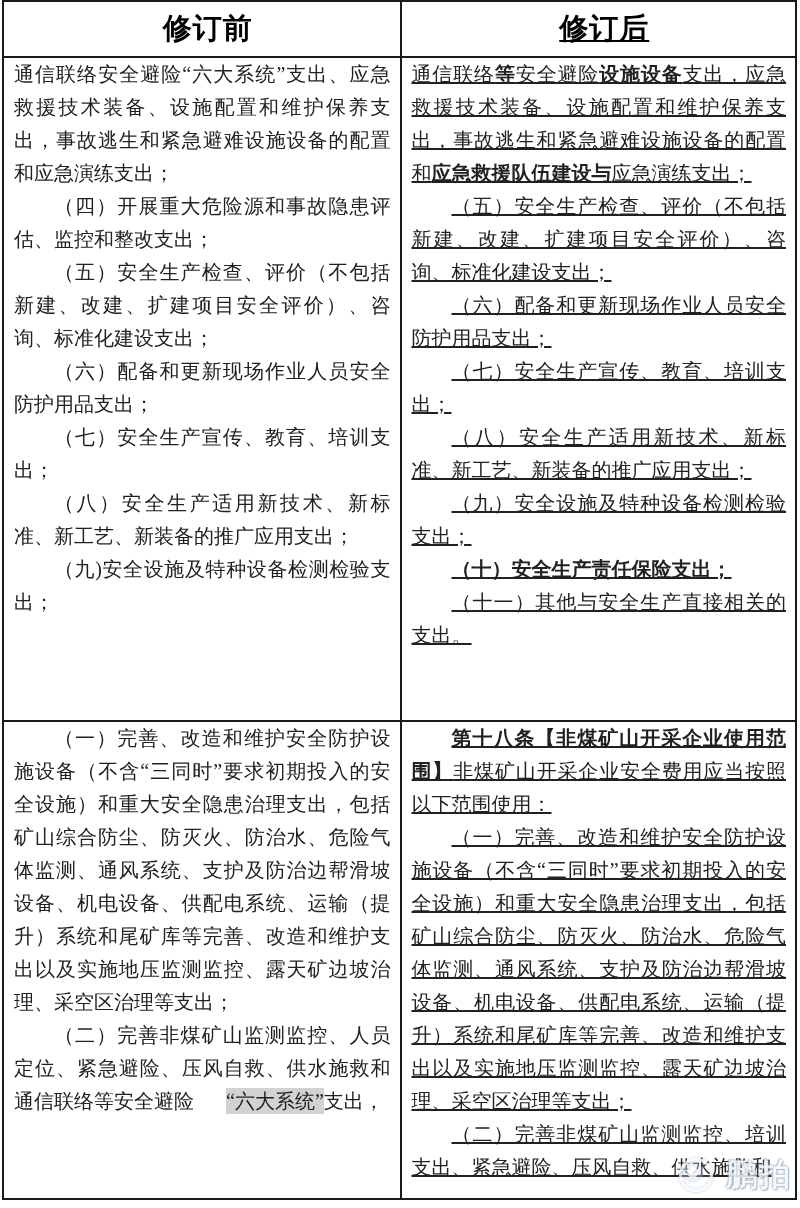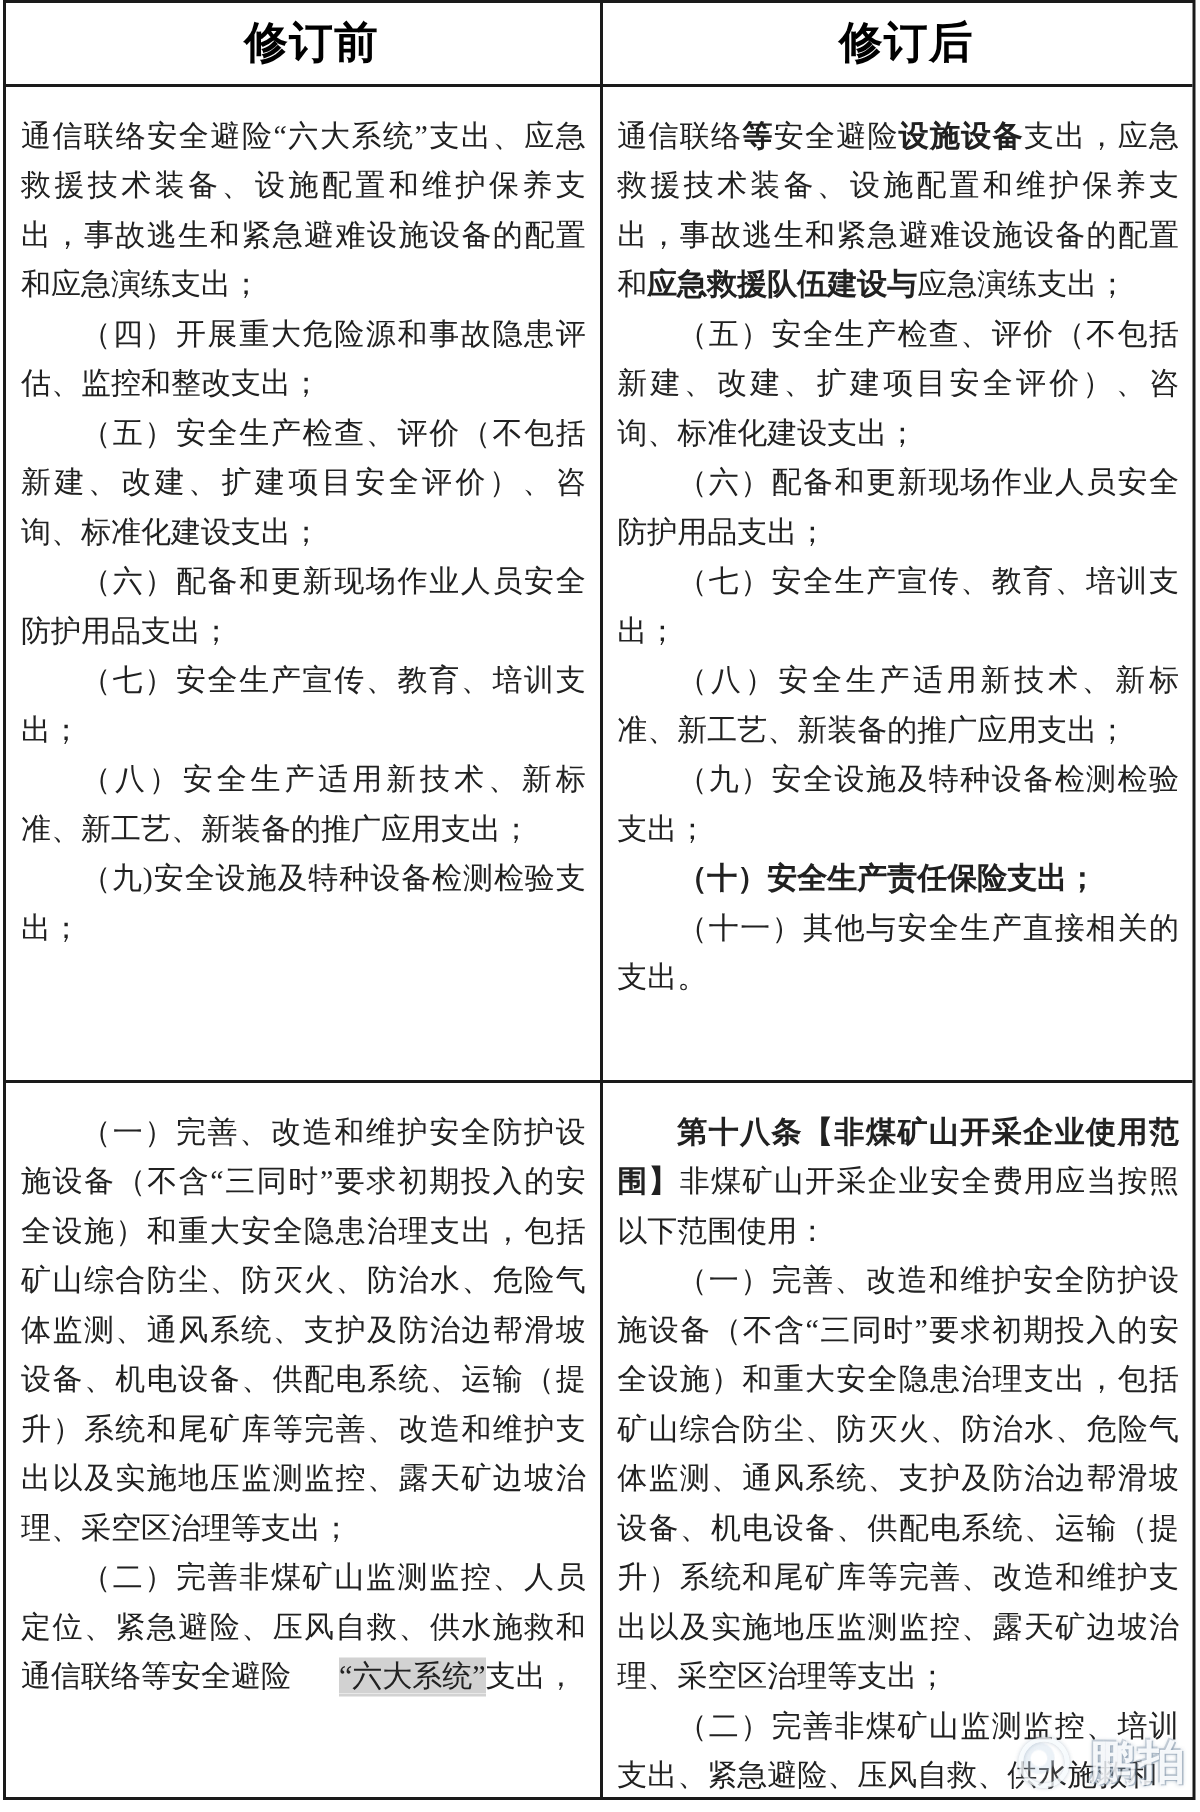--- a/index.html
+++ b/index.html
@@ -22,30 +22,30 @@
     left:2px; top:0;
     width:795px;
     height:1200px;
     border:2px solid var(--border);
     display:grid;
     grid-template-columns:1fr 1fr;
     grid-template-rows:54px 664px 1fr;
     background:#fff;
   }
   .cell{overflow:hidden;padding-left:12px;}
-  .cell.col2{border-left:2px solid var(--border);}
+  .cell.col2{border-left:2px solid var(--border);text-decoration:underline;}
   .cell.rowline{border-top:2px solid var(--border);}
   .cell.head{
     display:flex;align-items:center;justify-content:center;
     font-family:"Liberation Sans","DejaVu Sans",sans-serif;
     font-weight:700;font-size:29px;color:#000;
     letter-spacing:1px;
   }
   .cell.body{
-    padding:17px 9px 0 10px;
+    padding:0 9px 0 10px;
     font-size:20px;
     line-height:33px;
     text-align:justify;
     text-justify:inter-character;
   }
   .para{word-break:break-all;}
   .para.indent{text-indent:40px;}
   .bold{
     font-weight:700;
     font-family:"Liberation Sans","DejaVu Sans",sans-serif;

